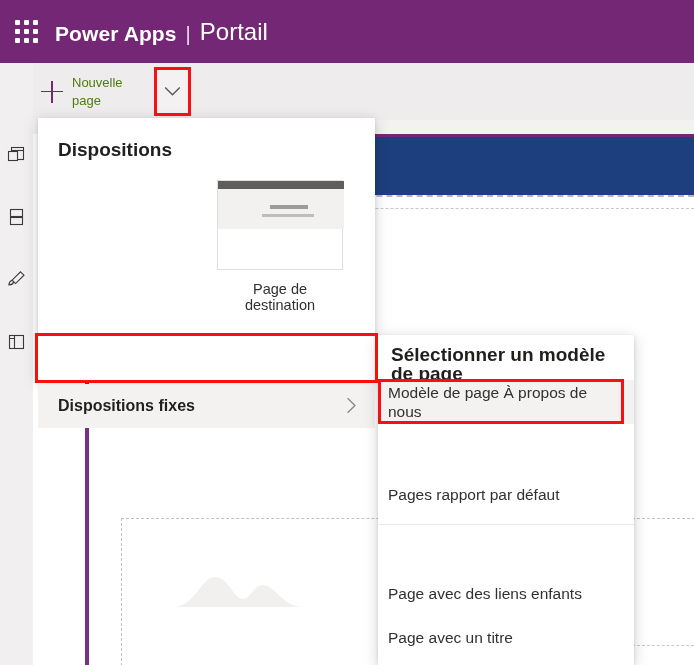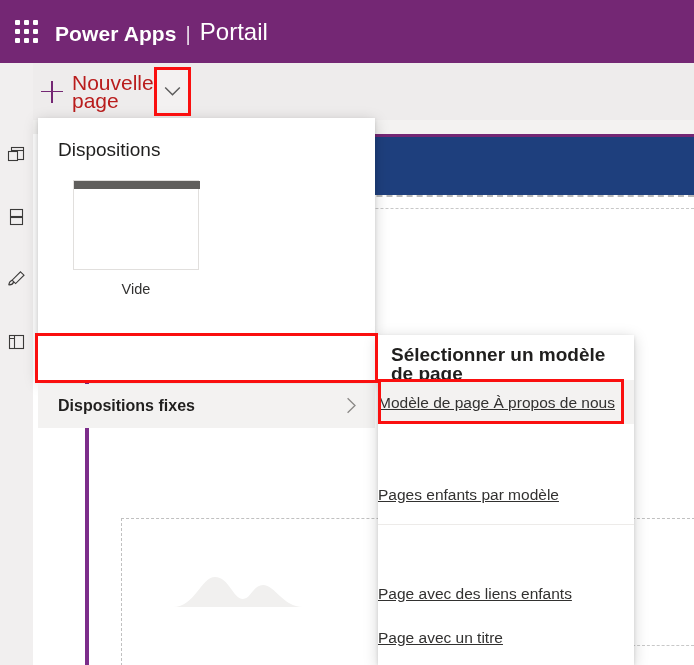--- a/index.html
+++ b/index.html
@@ -40,21 +40,21 @@
   }
   #plus-icon{
     position:relative;width:22px;height:22px;margin-right:9px;flex:none;
   }
   #plus-icon::before,#plus-icon::after{
     content:"";position:absolute;background:#742774;
   }
   #plus-icon::before{left:0;top:10px;width:22px;height:1.6px;}
   #plus-icon::after{top:0;left:10px;height:22px;width:1.6px;}
   #newpage-label{
-    font-size:21px;color:#b91c1c;line-height:18px;width:62px;
+    font-size:13px;color:#4d7c0f;line-height:18px;width:62px;
   }
   #split-chevron{
     position:absolute;left:155px;top:68px;width:34px;height:46px;
     background:#f3f1f1;display:flex;align-items:center;justify-content:center;cursor:pointer;
   }
   #split-chevron svg{display:block;}
   #delete-btn{
     position:absolute;left:196px;top:63px;height:57px;display:flex;align-items:center;
     padding:0 12px;cursor:default;
   }
@@ -116,21 +116,21 @@
   #mid-dash{
     position:absolute;left:560px;top:525px;width:101px;height:0;border-top:1px dashed #c8c8c8;
   }
 
   
   #flyout{
     position:absolute;left:38px;top:118px;width:337px;height:262px;
     background:#ffffff;box-shadow:0 3.2px 14px rgba(0,0,0,.18),0 .6px 3.6px rgba(0,0,0,.12);
   }
   #flyout-title{
-    position:absolute;left:20px;top:21px;font-size:19px;font-weight:normal;color:#201f1e;
+    position:absolute;left:20px;top:21px;font-size:19px;font-weight:bold;color:#201f1e;
   }
   .thumb-wrap{position:absolute;top:62px;cursor:pointer;}
   #thumb-vide{left:35px;}
   #thumb-dest{left:179px;}
   .thumb{
     width:126px;height:90px;background:#ffffff;border:1px solid #e1dfdd;position:relative;
     box-sizing:border-box;
   }
   .thumb .topbar{position:absolute;left:0;top:0;width:126px;height:8px;background:#605e5c;}
   .thumb .hero{position:absolute;left:0;top:8px;width:126px;height:40px;background:#f2f1f0;}
@@ -155,22 +155,22 @@
   
   #submenu{
     position:absolute;left:378px;top:335px;width:256px;height:330px;background:#ffffff;
     box-shadow:0 3.2px 14px rgba(0,0,0,.18),0 .6px 3.6px rgba(0,0,0,.12);
   }
   #submenu-title{
     position:absolute;left:13px;top:10px;width:220px;font-size:19px;font-weight:bold;
     color:#201f1e;line-height:19px;
   }
   .submenu-item{
-    position:absolute;left:0;width:256px;padding:0 0;box-sizing:border-box;
-    font-size:15.5px;color:#323130;line-height:19px;display:flex;align-items:center;cursor:pointer;text-decoration:underline;
+    position:absolute;left:0;width:256px;padding:0 10px;box-sizing:border-box;
+    font-size:15.5px;color:#323130;line-height:19px;display:flex;align-items:center;cursor:pointer;
   }
   .submenu-item.hover{background:#f3f2f1;}
   .submenu-divider{position:absolute;left:0;width:256px;height:0;border-top:1px solid #edebe9;}
 </style>
 </head>
 <body>
 
 <div id="topbar">
   <div id="waffle">
     <i></i>
@@ -272,48 +272,51 @@
       <path d="M0 32 C22 32 28 2 42 2 C56 2 60 24 70 24 C78 24 80 10 90 10 C102 10 110 32 130 32 Z" fill="#f1f0ef"></path>
     </svg>
   </span>
 
   <div id="mid-dash"></div>
 </div>
 
 <div id="flyout">
   <div id="flyout-title">Dispositions</div>
 
-  <div class="thumb-wrap" id="thumb-vide">
+
+  <div class="thumb-wrap" id="thumb-dest">
     <div class="thumb">
       <div class="topbar"></div>
+      <div class="hero"></div>
+      <div class="l1"></div>
+      <div class="l2"></div>
     </div>
-    <div class="thumb-label">Vide</div>
-  </div>
-
+    <div class="thumb-label">Page de destination</div>
+  </div>
 </div>
 
 <div id="fixed-layouts">
   <span id="fixed-layouts-label">Dispositions fixes</span>
   <span id="fixed-layouts-chevron">
     <svg width="11" height="17" viewBox="0 0 11 17">
       <path d="M1.6 1.3 9 8.5 1.6 15.7" fill="none" stroke="#8a8886" stroke-width="1.3"></path>
     </svg>
   </span>
 </div>
 
 <div id="submenu">
   <div id="submenu-title">Sélectionner un modèle de page</div>
 
   <div class="submenu-item hover" style="top:45px;height:44px">
     <span>Modèle de page À propos de nous</span>
   </div>
 
 
   <div class="submenu-item" style="top:137px;height:44px">
-    <span>Pages enfants par modèle</span>
+    <span>Pages rapport par défaut</span>
   </div>
 
   <div class="submenu-divider" style="top:189px"></div>
 
 
   <div class="submenu-item" style="top:236px;height:44px">
     <span>Page avec des liens enfants</span>
   </div>
 
   <div class="submenu-item" style="top:280px;height:44px">

